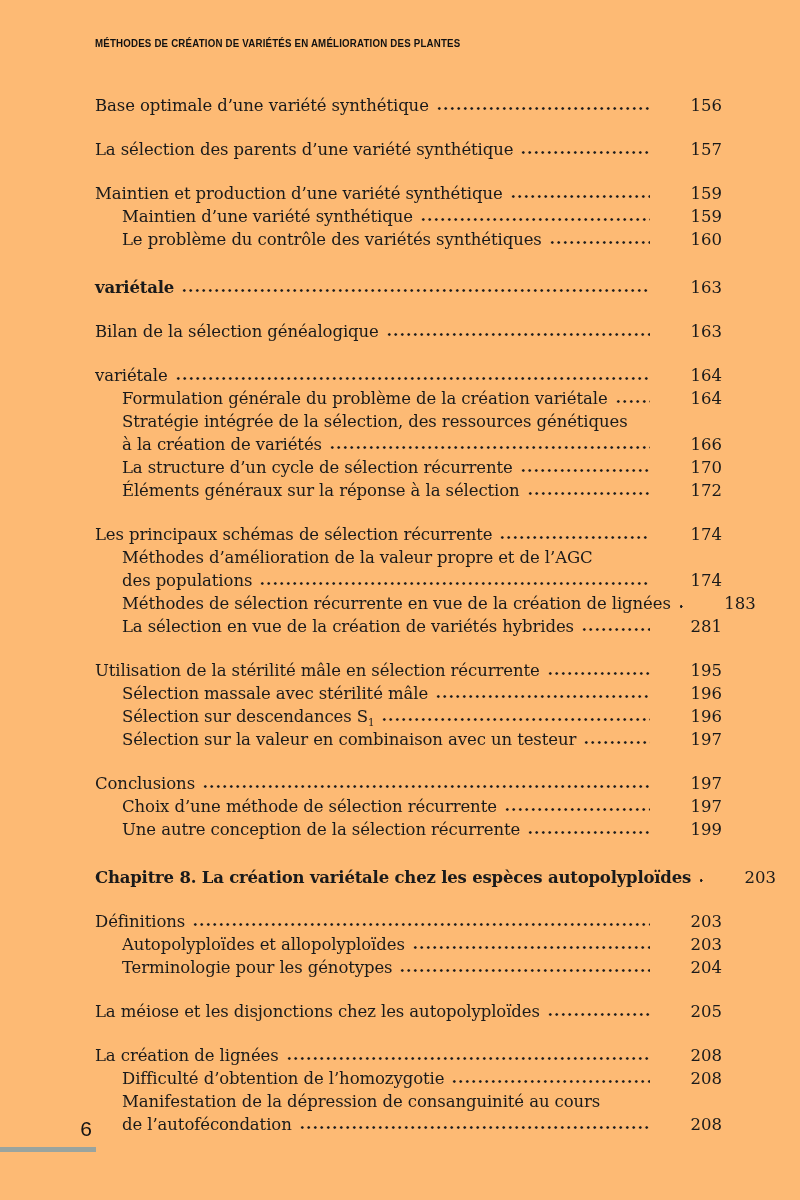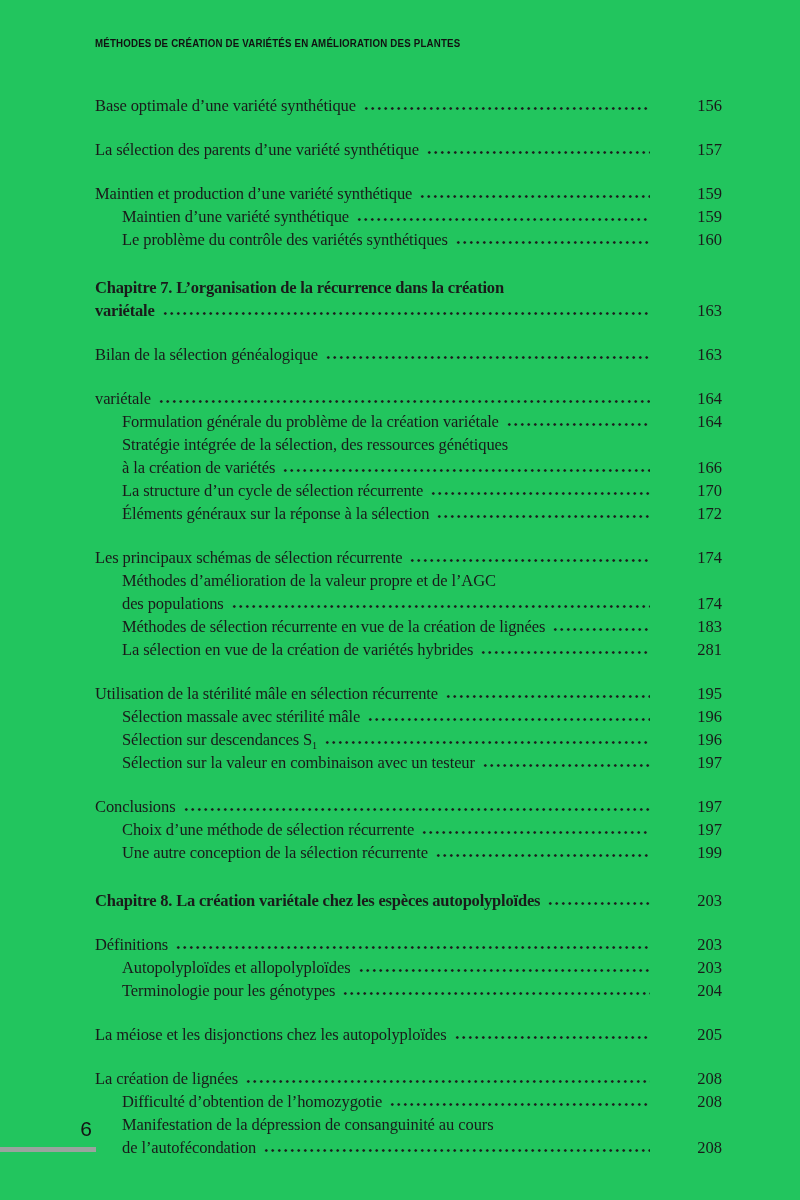--- a/index.html
+++ b/index.html
@@ -4,21 +4,21 @@
 <style>
   html, body {
     margin: 0;
     padding: 0;
     background: #ffffff;
   }
   .page {
     position: relative;
     width: 800px;
     height: 1200px;
-    background: #22c55e;
+    background: #fdba74;
     overflow: hidden;
     color: #1a1a1a;
     font-family: "DejaVu Serif", serif;
   }
   .running-header {
     position: absolute;
     left: 95px;
     top: 38px;
     font-family: "Liberation Sans", sans-serif;
     font-weight: 700;
@@ -39,21 +39,20 @@
     margin: 0;
   }
   .entry.gap-group { margin-top: 21px; }
   .entry.gap-chapter { margin-top: 25px; }
   .entry.bold .lbl { font-weight: 700; letter-spacing: -0.2px; }
   .row {
     display: flex;
     align-items: flex-end;
     line-height: 23px;
     font-size: 16.5px;
-    font-family: Liberation Serif, serif;
   }
   .entry.level-2 .row { padding-left: 27px; }
   .lbl {
     flex: 0 0 auto;
     white-space: nowrap;
     letter-spacing: -0.1px;
   }
   .lbl sub {
     font-size: 0.62em;
     line-height: 0;
@@ -141,25 +140,20 @@
   <div class="entry level-2">
     <div class="row line1">
       <span class="lbl">Le problème du contrôle des variétés synthétiques</span>
       <span class="dots"></span>
       <span class="num">160</span>
     </div>
 
   </div>
 
   <div class="entry level-1 bold gap-chapter">
-    <div class="row line1 noleader">
-      <span class="lbl">Chapitre 7. L’organisation de la récurrence dans la création</span>
-      <span class="dots"></span>
-      <span class="num"></span>
-    </div>
     <div class="row line2">
       <span class="lbl">variétale</span>
       <span class="dots"></span>
       <span class="num">163</span>
     </div>
   </div>
 
   <div class="entry level-1 gap-group">
     <div class="row line1">
       <span class="lbl">Bilan de la sélection généalogique</span>

